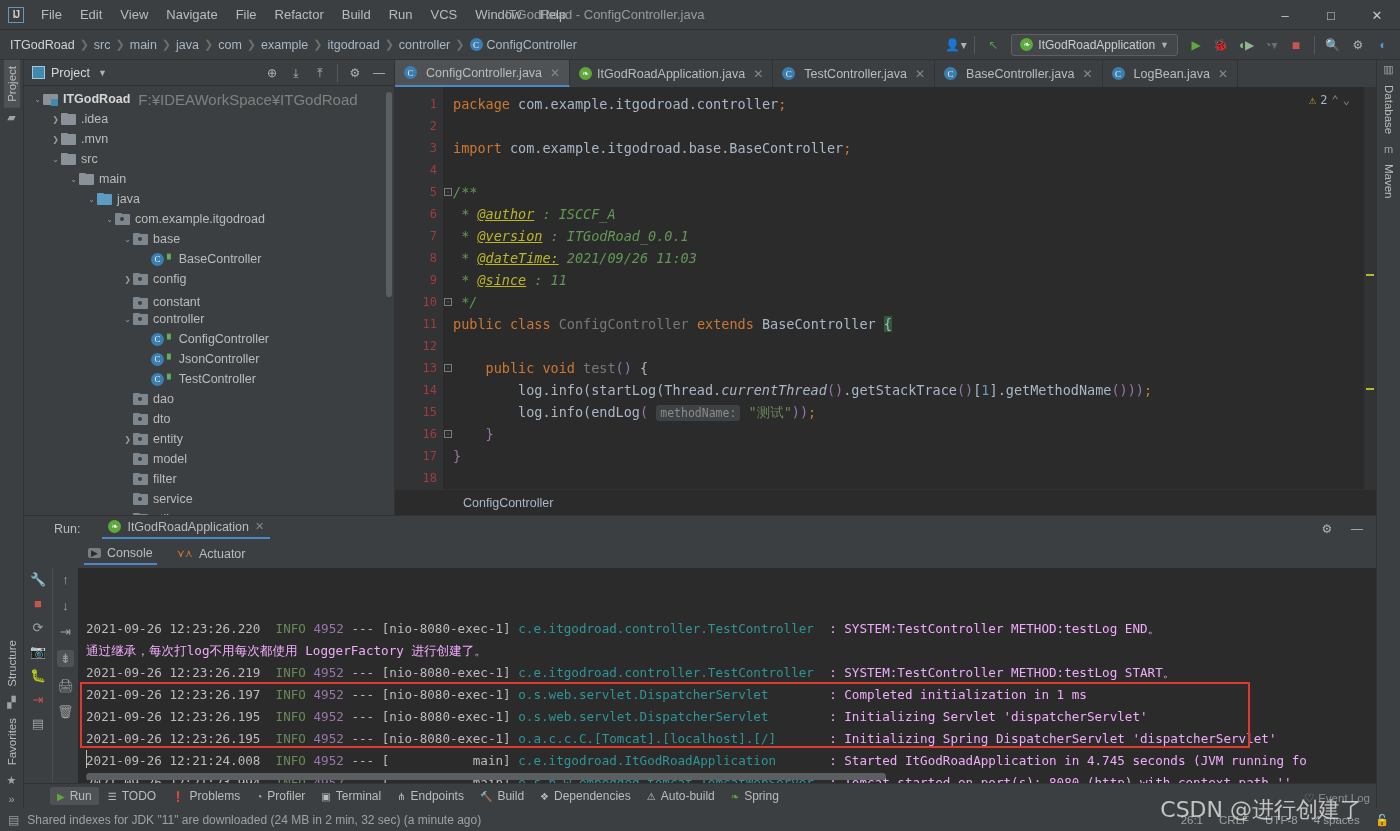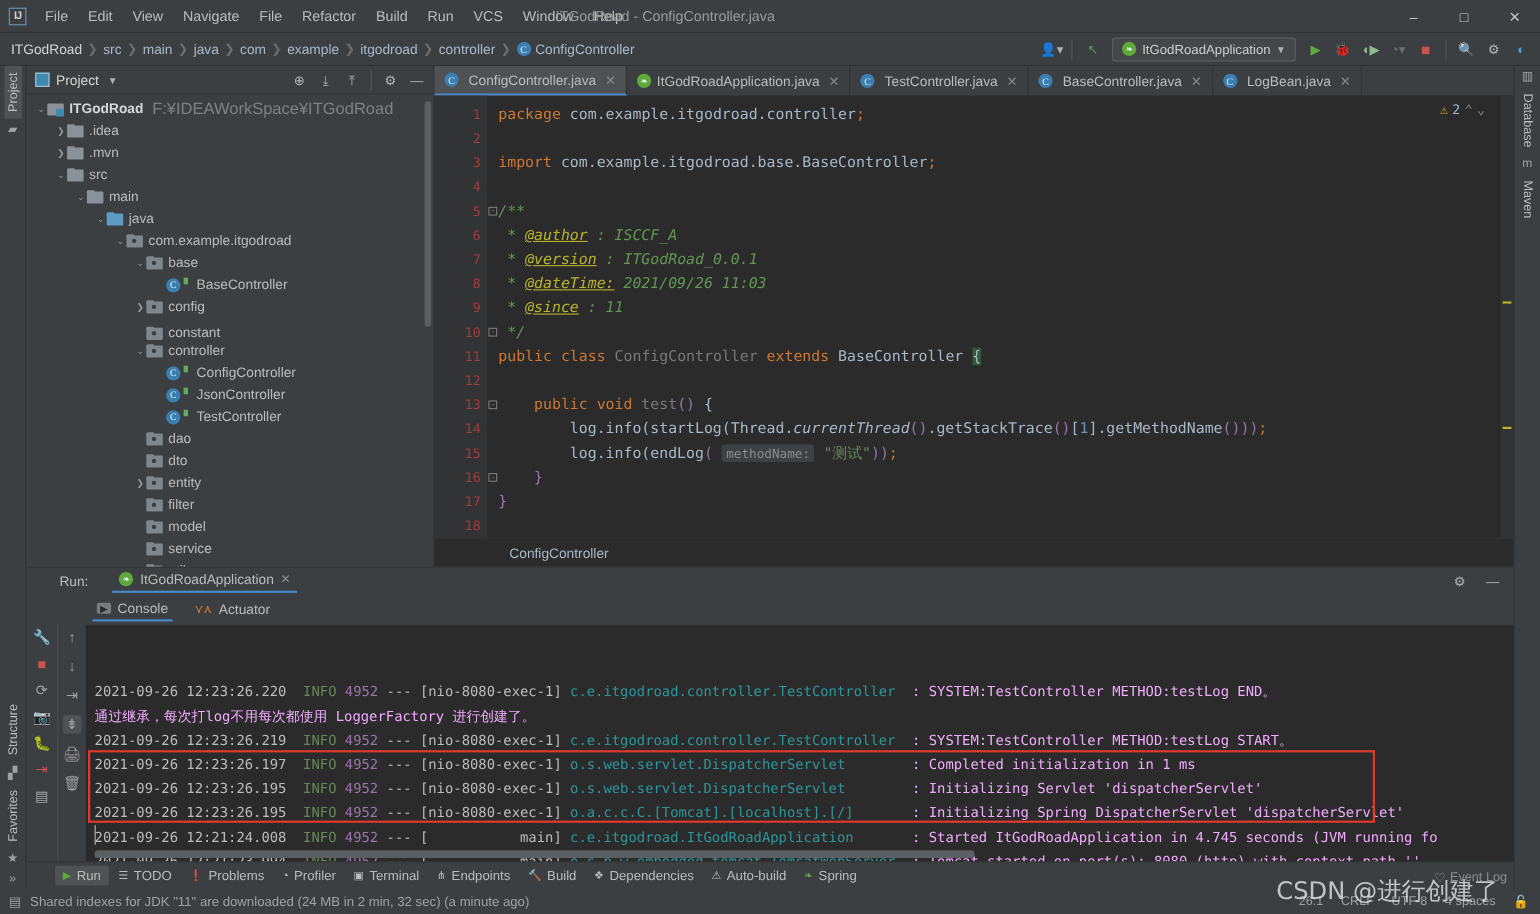--- a/index.html
+++ b/index.html
@@ -411,28 +411,28 @@
                 <span class="folder pkg">
                   <span class="dot"></span>
                 </span>
                 <span class="tree-name">entity</span>
               </div>
               <div class="tree-row" style="padding-left: 98px;">
                 <span class="tw"></span>
                 <span class="folder pkg">
                   <span class="dot"></span>
                 </span>
+                <span class="tree-name">model</span>
+              </div>
+              <div class="tree-row" style="padding-left: 98px;">
+                <span class="tw"></span>
+                <span class="folder pkg">
+                  <span class="dot"></span>
+                </span>
                 <span class="tree-name">filter</span>
-              </div>
-              <div class="tree-row" style="padding-left: 98px;">
-                <span class="tw"></span>
-                <span class="folder pkg">
-                  <span class="dot"></span>
-                </span>
-                <span class="tree-name">model</span>
               </div>
               <div class="tree-row" style="padding-left: 98px;">
                 <span class="tw"></span>
                 <span class="folder pkg">
                   <span class="dot"></span>
                 </span>
                 <span class="tree-name">service</span>
               </div>
               <div class="tree-row" style="padding-left: 98px;">
                 <span class="tw">⌄</span>

